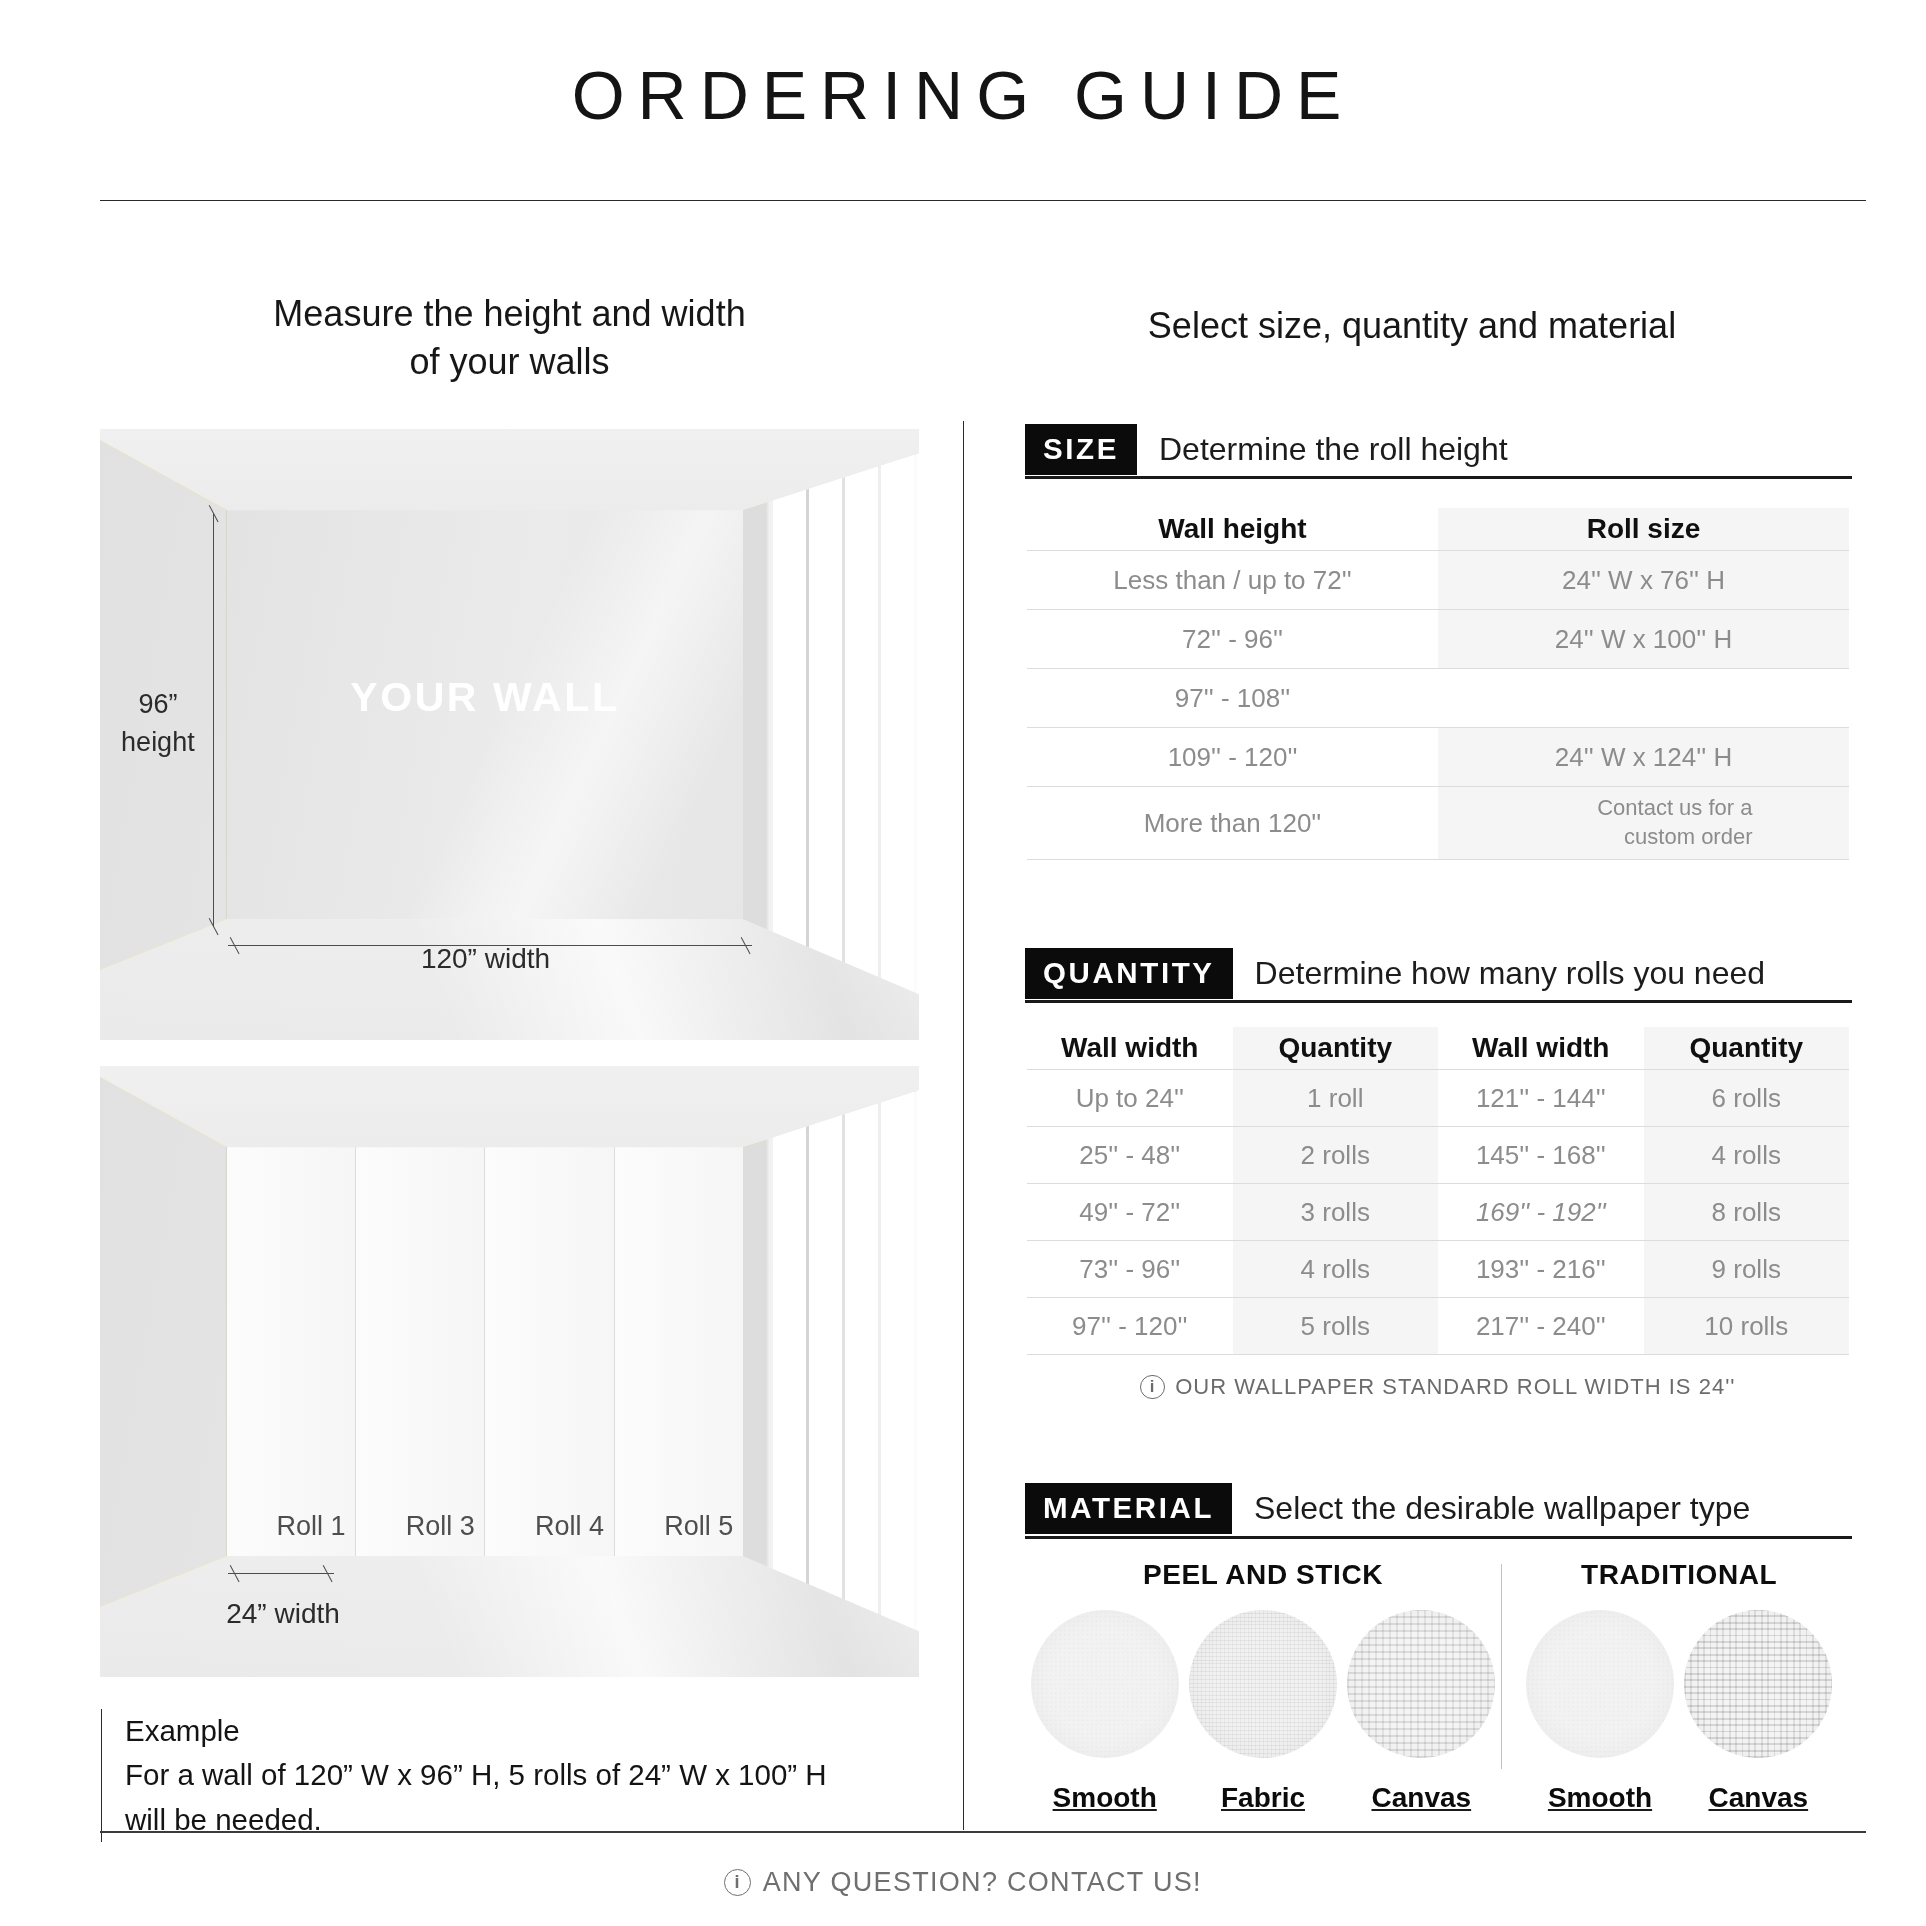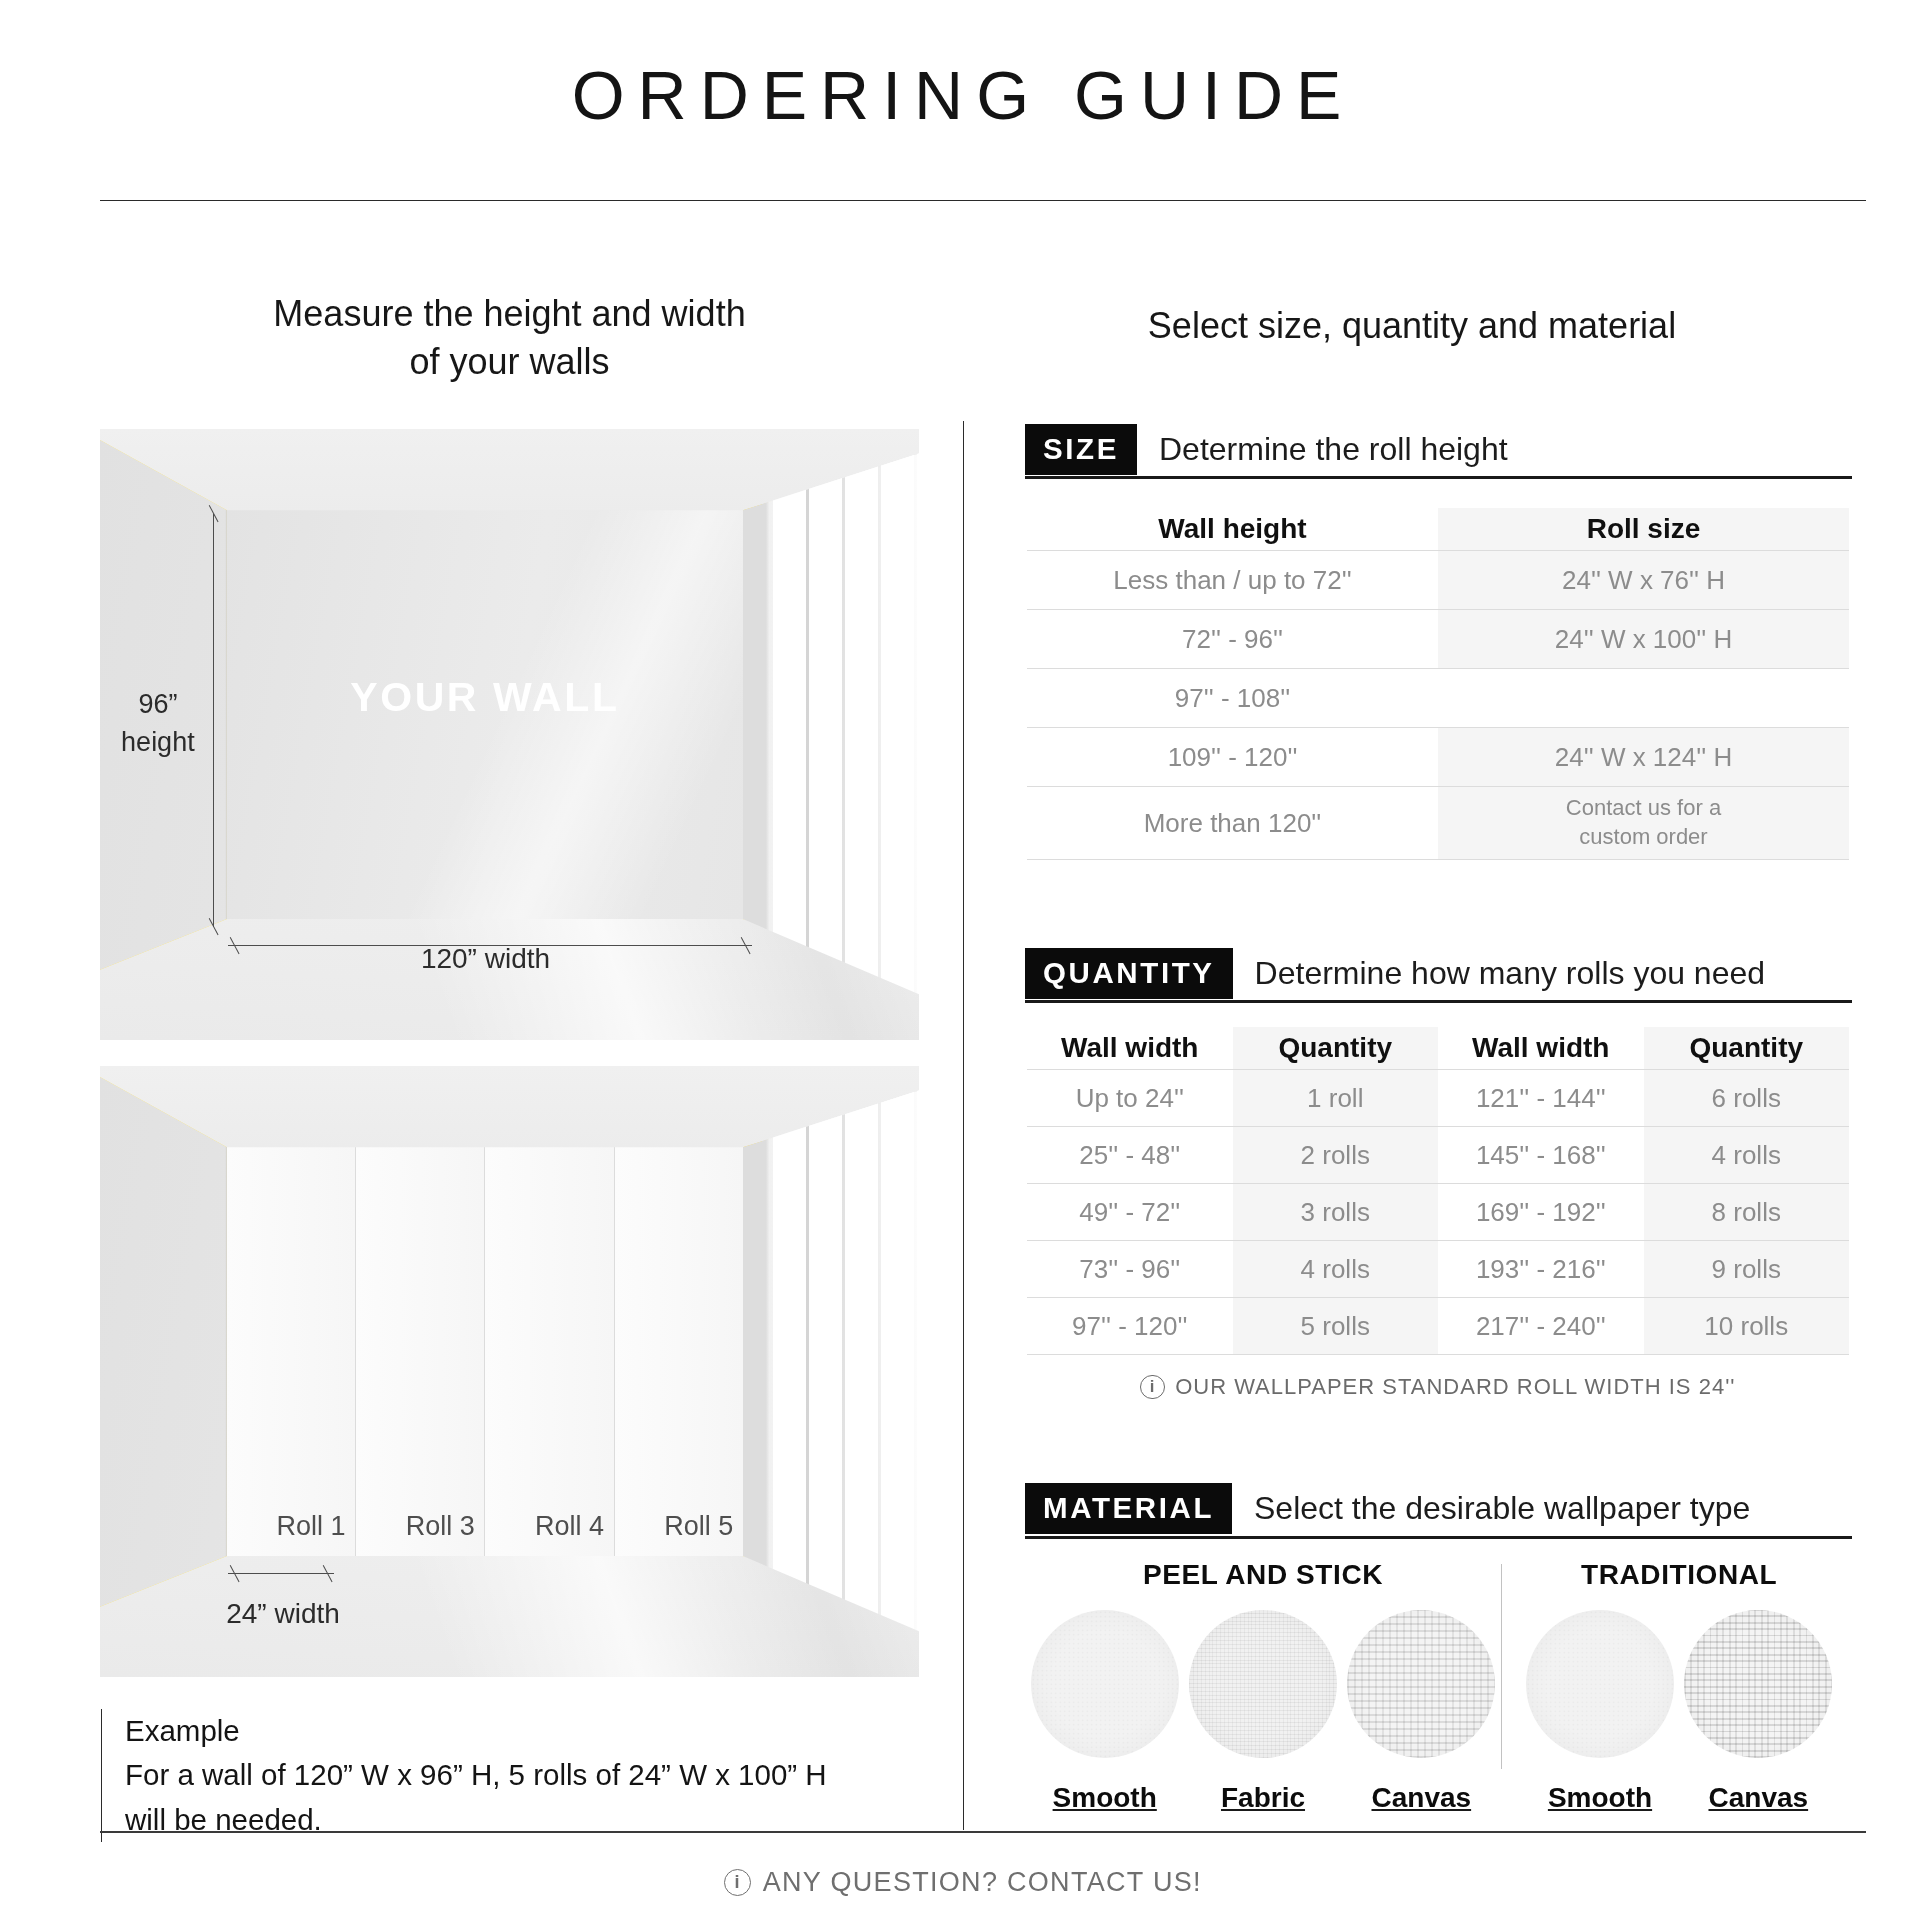--- a/index.html
+++ b/index.html
@@ -48,21 +48,21 @@
   
   .vdivider{width:1.3px;background:#2b2b2b;}
   .section-header{display:flex;align-items:center;}
   .badge{background:#0b0b0b;color:#ffffff;font-size:29.5px;font-weight:600;letter-spacing:2.6px;padding:8.3px 18px;}
   .section-sub{margin-left:22px;font-size:32px;font-weight:400;color:#1c1c1c;}
   .underline{height:2.6px;background:#191919;}
 
   .tbl{display:flex;flex-direction:column;}
   .trow{display:flex;border-bottom:0.6px solid #dcdcdc;}
   .trow.first{border-top:0.6px solid #dcdcdc;}
-  .tcell{display:flex;align-items:center;justify-content:center;text-align:center;font-size:26px;color:#8c8c8c;min-height:58px;}
+  .tcell{display:flex;align-items:center;justify-content:center;text-align:right;font-size:26px;color:#8c8c8c;min-height:58px;}
   .thead .tcell{font-size:28px;font-weight:600;color:#101010;min-height:42px;}
   .thead{border-bottom:none;}
   .gray{background:#f5f5f5;}
   .c2{width:50%;}
   .c4{width:25%;}
   .small-cell{font-size:22px;line-height:1.3;max-width:218px;margin:0 auto;}
 
   .note-row{display:flex;align-items:center;justify-content:center;gap:10.3px;color:#6b6b6b;font-size:22px;letter-spacing:1px;}
   .info-icon{display:inline-flex;width:24.4px;height:24.4px;border:1.9px solid currentColor;border-radius:50%;align-items:center;justify-content:center;font-size:16.7px;font-weight:600;flex:0 0 auto;box-sizing:border-box;}
 
@@ -205,21 +205,21 @@
     </div>
     <div class="trow">
       <div class="tcell c4" style="min-height:56px;">25'' - 48''</div>
       <div class="tcell c4 gray" style="min-height:56px;">2 rolls</div>
       <div class="tcell c4" style="min-height:56px;">145'' - 168''</div>
       <div class="tcell c4 gray" style="min-height:56px;">4 rolls</div>
     </div>
     <div class="trow">
       <div class="tcell c4" style="min-height:56px;">49'' - 72''</div>
       <div class="tcell c4 gray" style="min-height:56px;">3 rolls</div>
-      <div class="tcell c4" style="min-height:56px;">169'' - 192''</div>
+      <div class="tcell c4" style="min-height:56px;font-style:italic;">169'' - 192''</div>
       <div class="tcell c4 gray" style="min-height:56px;">8 rolls</div>
     </div>
     <div class="trow">
       <div class="tcell c4" style="min-height:56px;">73'' - 96''</div>
       <div class="tcell c4 gray" style="min-height:56px;">4 rolls</div>
       <div class="tcell c4" style="min-height:56px;">193'' - 216''</div>
       <div class="tcell c4 gray" style="min-height:56px;">9 rolls</div>
     </div>
     <div class="trow">
       <div class="tcell c4" style="min-height:56px;">97'' - 120''</div>

